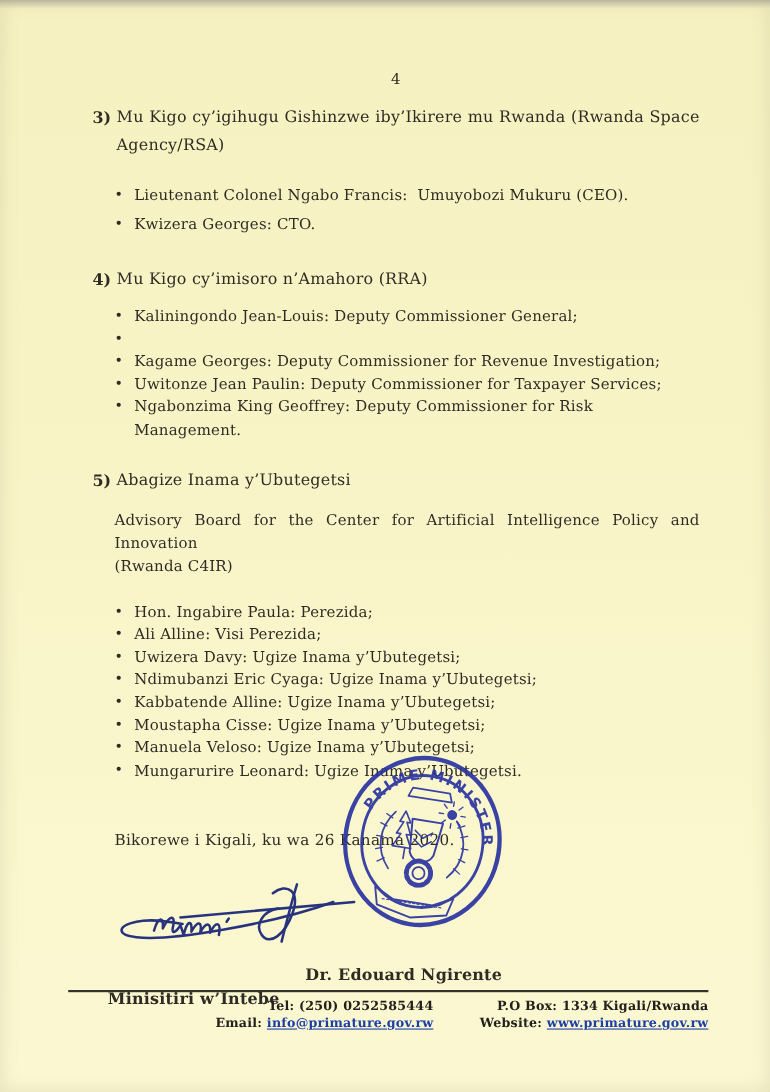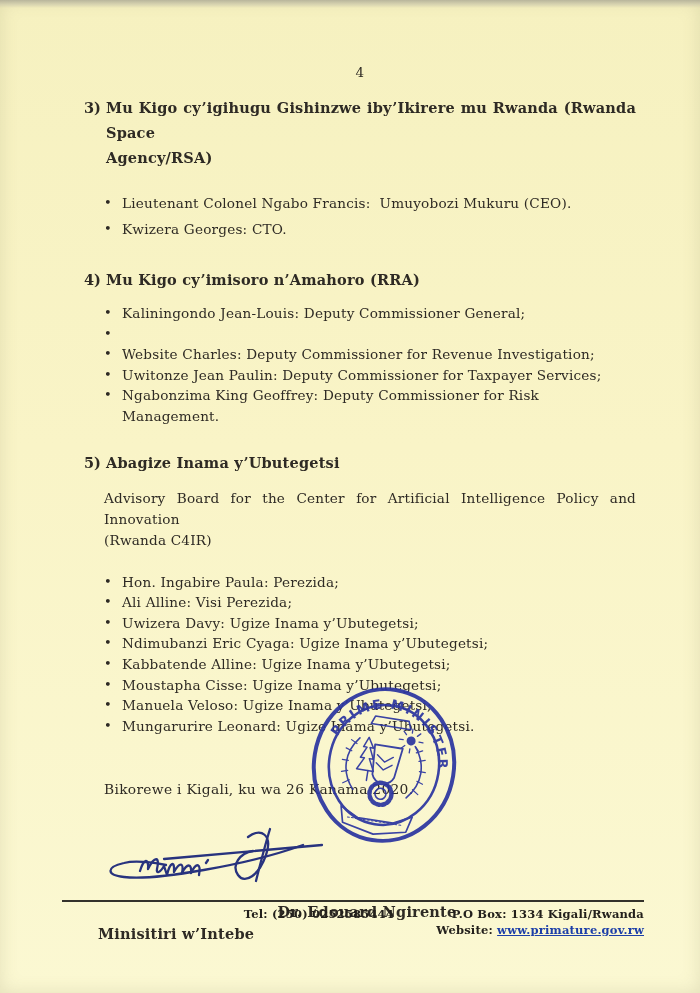--- a/index.html
+++ b/index.html
@@ -16,21 +16,21 @@
   .top-edge {
     position:absolute; top:0; left:0; right:0; height:8px;
     background:linear-gradient(180deg,#97958a 0%, #c9c5aa 55%, rgba(201,197,170,0) 100%);
     opacity:.6;
   }
   .content { padding:64px 64px 0 84px; }
   .pageno { text-align:center; font-size:13.5px; margin-bottom:12px; letter-spacing:.5px; }
 
   .section { display:flex; margin-top:15px; }
   .sec-num { flex:none; width:22px; font-weight:bold; font-size:14.5px; line-height:25px; }
-  .sec-title { flex:1; font-weight:bold; font-size:14.5px; line-height:25px; letter-spacing:.2px; }
+  .sec-title { flex:1; font-weight:normal; font-size:14.5px; line-height:25px; letter-spacing:.2px; }
   .justify-full { text-align:justify; text-align-last:justify; }
 
   .list { list-style:none; margin:0; padding:0 0 0 20px; }
   .list li { display:flex; font-size:13.6px; }
   .list .dot { flex:none; width:18px; font-size:13px; }
   .list .li-text { white-space:pre-wrap; letter-spacing:.2px; }
   .list.roomy { margin-top:20px; }
   .list.roomy li { line-height:26px; }
   .list.tight { margin-top:11px; }
   .list.tight li { line-height:20.6px; }
@@ -91,21 +91,21 @@
     <ul class="list tight">
       <li>
           <span class="dot">•</span>
           <span class="li-text">Kaliningondo Jean-Louis: Deputy Commissioner General;</span>
         </li>
       <li>
           <span class="dot">•</span>
         </li>
       <li>
           <span class="dot">•</span>
-          <span class="li-text">Website Charles: Deputy Commissioner for Revenue Investigation;</span>
+          <span class="li-text">Kagame Georges: Deputy Commissioner for Revenue Investigation;</span>
         </li>
       <li>
           <span class="dot">•</span>
           <span class="li-text">Uwitonze Jean Paulin: Deputy Commissioner for Taxpayer Services;</span>
         </li>
       <li>
           <span class="dot">•</span>
           <span class="li-text">Ngabonzima King Geoffrey: Deputy Commissioner for Risk Management.</span>
         </li>
     </ul>
@@ -201,20 +201,24 @@
   </svg>
 
   <div class="footer">
     <div class="f-rule"></div>
     <div class="f-cols">
       <div class="f-left">
         <div class="f-line">
           <span>Tel:</span>
           <span>(250) 0252585444</span>
         </div>
+        <div class="f-line">
+          <span>Email:</span>
+          <a href="#" class="f-link">info@primature.gov.rw</a>
+        </div>
       </div>
       <div class="f-right">
         <div class="f-line">
           <span>P.O Box:</span>
           <span>1334 Kigali/Rwanda</span>
         </div>
         <div class="f-line">
           <span>Website:</span>
           <a href="#" class="f-link">www.primature.gov.rw</a>
         </div>

